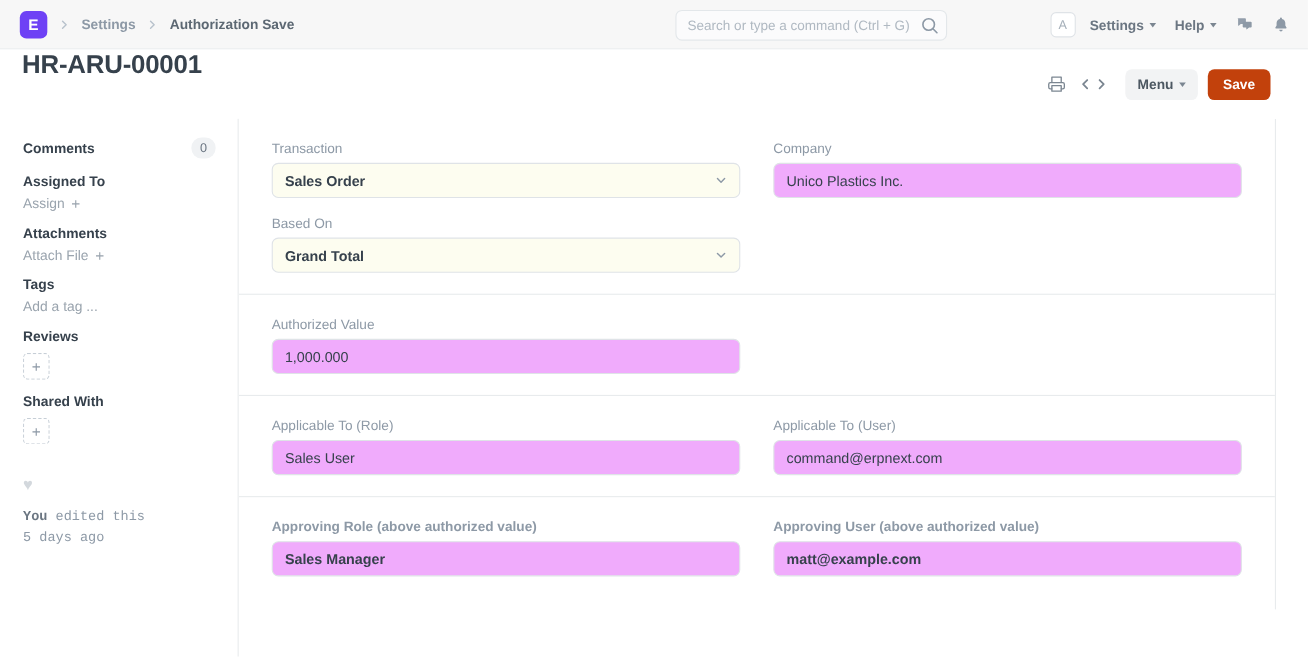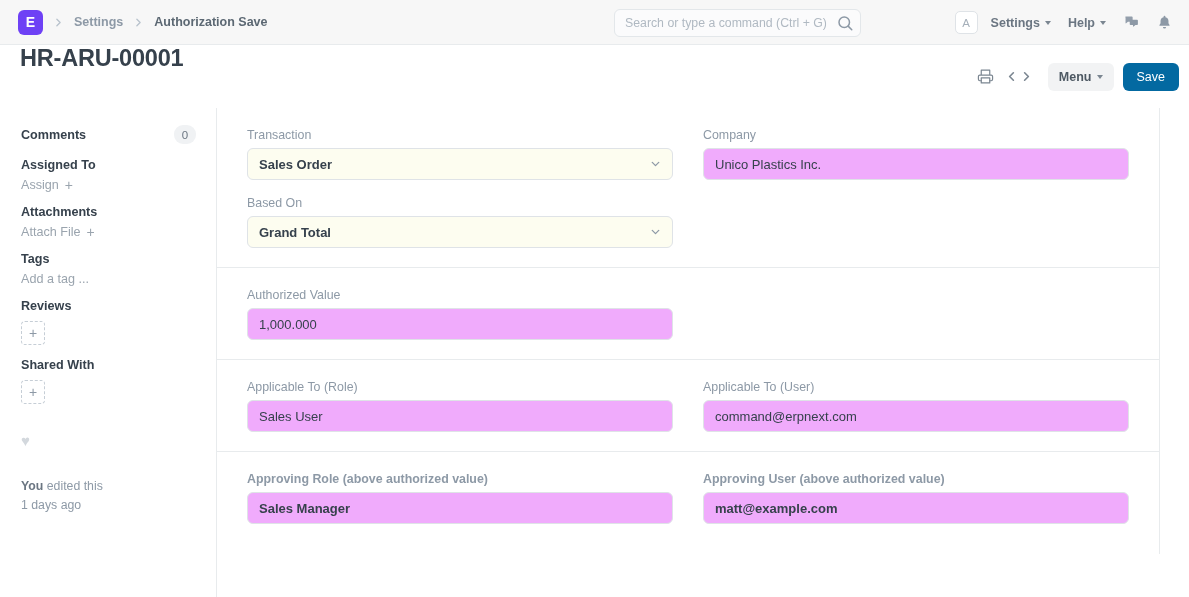--- a/index.html
+++ b/index.html
@@ -123,21 +123,21 @@
     position: relative;
   }
   .page-title {
     font-size: 23.5px;
     font-weight: bold;
     color: #36414c;
     letter-spacing: -.2px;
   }
   .head-actions {
     position: absolute;
-    right: 10px; top: 0; height: 63px;
+    right: 34px; top: 0; height: 63px;
     display: flex; align-items: center;
   }
   .icon-btn {
     color: #7b8691;
     display: flex; align-items: center; justify-content: center;
     cursor: pointer;
   }
   .print-btn { margin-right: 10px; }
   .chev-btn { width: 15px; }
   .btn-menu {
@@ -148,27 +148,27 @@
     padding: 0 11px;
     font-size: 12.5px;
     font-weight: bold;
     color: #4d5862;
     margin-left: 14px;
     cursor: pointer;
     display: flex; align-items: center;
     font-family: "Liberation Sans", sans-serif;
   }
   .btn-save {
-    background: #0369a1;
+    background: #c2410c;
     border: none;
     border-radius: 6px;
     height: 28px;
     padding: 0 14px;
     font-size: 12.5px;
-    font-weight: normal;
+    font-weight: bold;
     color: #fff;
     margin-left: 9px;
     cursor: pointer;
     font-family: "Liberation Sans", sans-serif;
   }
 
   
   .body-wrap {
     display: flex;
     height: calc(597px - 45px - 63px);
@@ -230,22 +230,23 @@
     line-height: 1;
   }
   .sb-heart {
     color: #d3d8dd;
     font-size: 15px;
     margin-top: 28px;
   }
   .sb-foot {
     font-size: 12.3px;
     color: #8d99a6;
-    margin-top: 28px;
+    margin-top: 12px;
     line-height: 1.55;
+    font-family: Liberation Mono, monospace;
   }
   .sb-foot b { color: #6b7682; }
 
   
   .form-area {
     flex: 1;
     background: #fff;
     padding: 0;
     overflow: hidden;
   }
@@ -426,21 +427,21 @@
 
     <div class="sb-group">
       <div class="sb-head">Shared With</div>
       <div class="sb-add-box">+</div>
     </div>
 
     <div class="sb-heart">♥</div>
 
     <div class="sb-foot">
       <b>You</b><span> edited this</span><br>
-      <span>1 days ago</span>
+      <span>5 days ago</span>
     </div>
   </div>
 
   <div class="form-area">
     <div class="form-card">
 
       <div class="form-section">
         <div class="form-grid">
           <div class="form-col">
             <div class="field">

